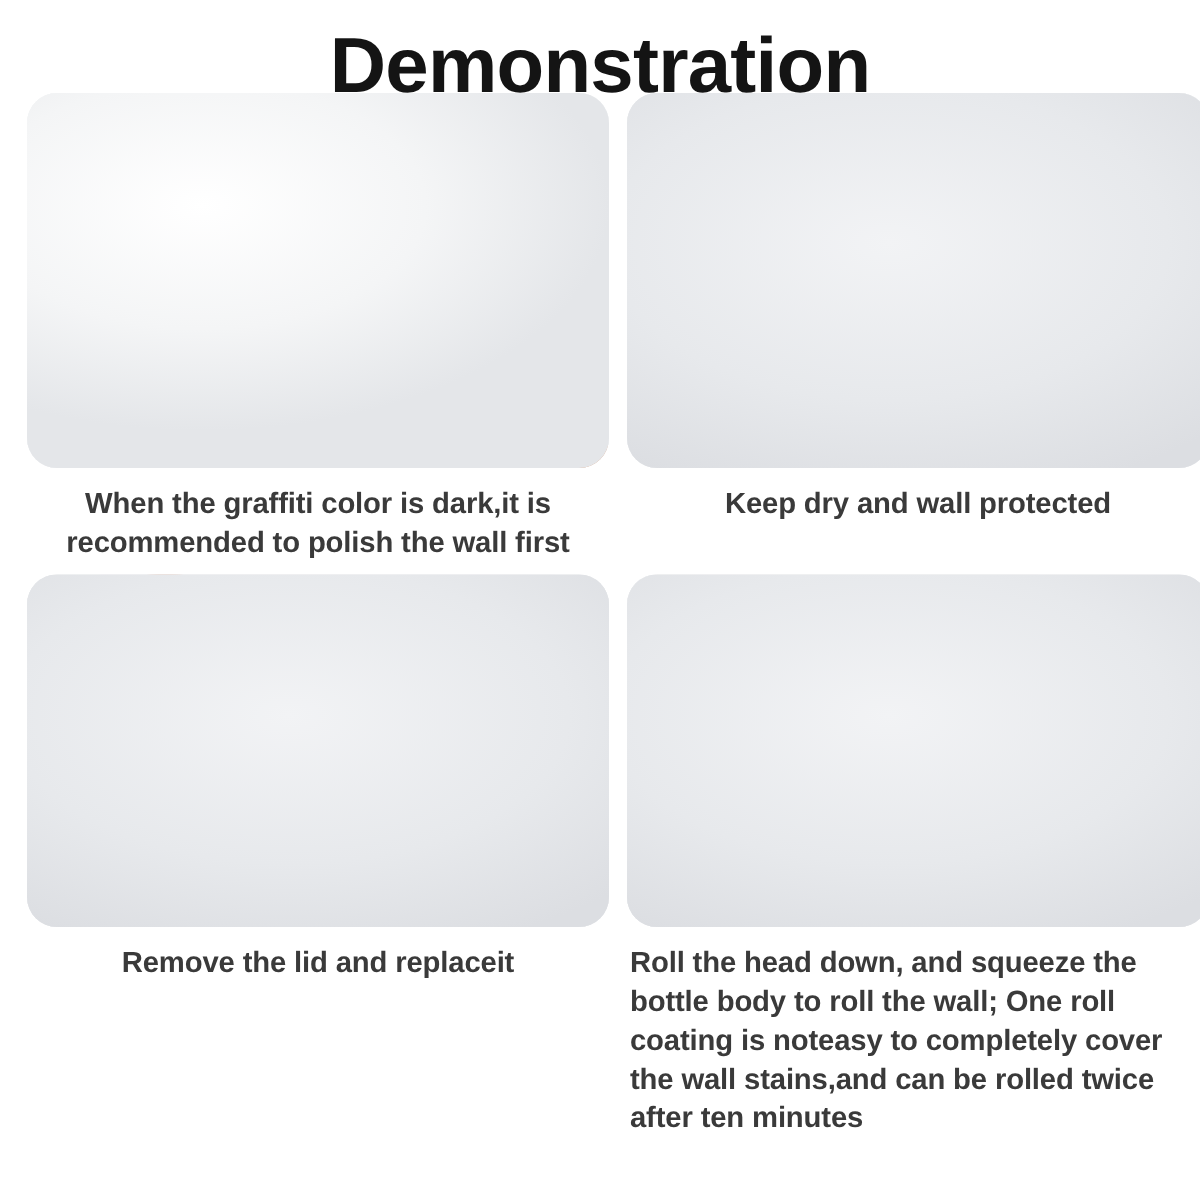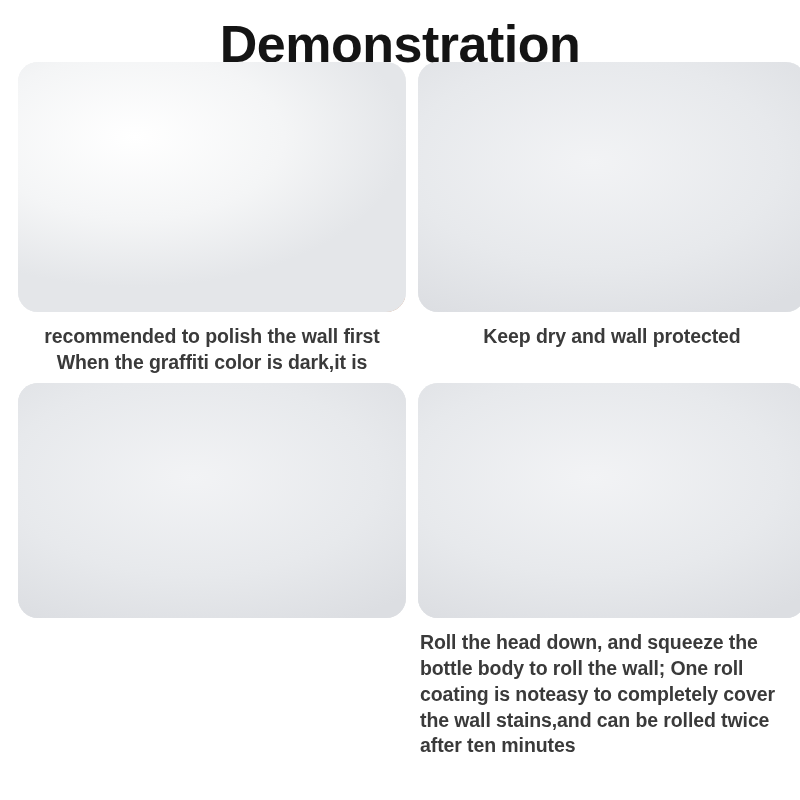--- a/index.html
+++ b/index.html
@@ -190,22 +190,22 @@
             <ellipse cx="270" cy="128" rx="13" ry="17" fill="#f9ddcb" transform="rotate(-18 270 128)"></ellipse>
             <ellipse cx="306" cy="116" rx="13" ry="17" fill="#f9ddcb" transform="rotate(-10 306 116)"></ellipse>
             <ellipse cx="342" cy="124" rx="12" ry="16" fill="#f9ddcb" transform="rotate(-2 342 124)"></ellipse>
             <ellipse cx="300" cy="238" rx="18" ry="13" fill="#f7d7c3" opacity=".9"></ellipse>
 
             <path d="M296 150 C318 146 344 158 360 182" stroke="#fde6d4" stroke-width="7" fill="none" opacity=".55"></path>
           </g>
         </svg>
       </div>
       <div class="caption">
+        <span class="line">When the graffiti color is dark,it is</span>
         <span class="line">recommended to polish the wall first</span>
-        <span class="line">When the graffiti color is dark,it is</span>
       </div>
     </div>
 
     <div class="cell cell-tr">
       <div class="photo">
         <div class="wall grayer"></div>
         <svg width="388" height="250" viewBox="0 0 388 250">
           <defs>
             <linearGradient id="clothG" x1="0.1" y1="0" x2="0.9" y2="1">
               <stop offset="0%" stop-color="#fdfae0"></stop>
@@ -411,20 +411,21 @@
 
             <path d="M236 148 C238 176 252 192 274 194 C296 192 308 176 310 148 Z" fill="#d9741a"></path>
             <ellipse cx="273" cy="150" rx="38" ry="10" fill="#e8821f"></ellipse>
 
             <path d="M214 104 C262 100 330 100 386 104" stroke="#f7ae5e" stroke-width="6" fill="none" opacity=".45"></path>
             <path d="M210 140 C266 142 330 142 388 140" stroke="#a85a0e" stroke-width="4" fill="none" opacity=".35"></path>
           </g>
         </svg>
       </div>
       <div class="caption">
+        <span class="line">Remove the lid and replaceit</span>
       </div>
     </div>
 
     <div class="cell cell-br">
       <div class="photo tall">
         <div class="wall grayer"></div>
         <svg width="388" height="235" viewBox="0 0 388 235">
           <defs>
             <linearGradient id="housingG2" x1="0.1" y1="0" x2="0.6" y2="1">
               <stop offset="0%" stop-color="#f6a244"></stop>

